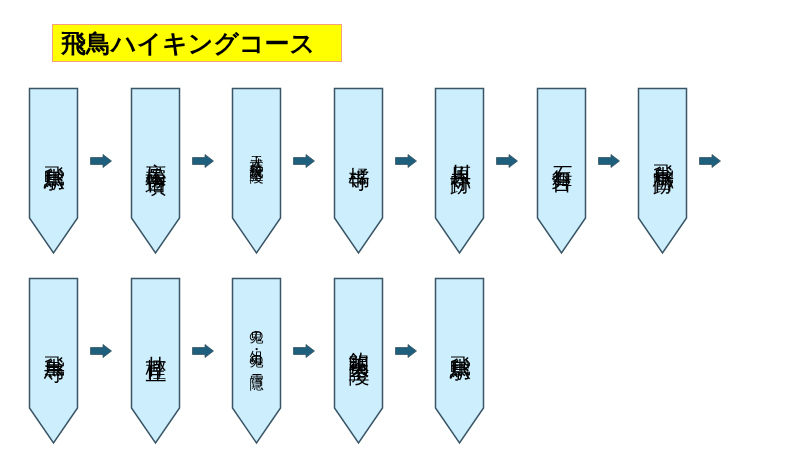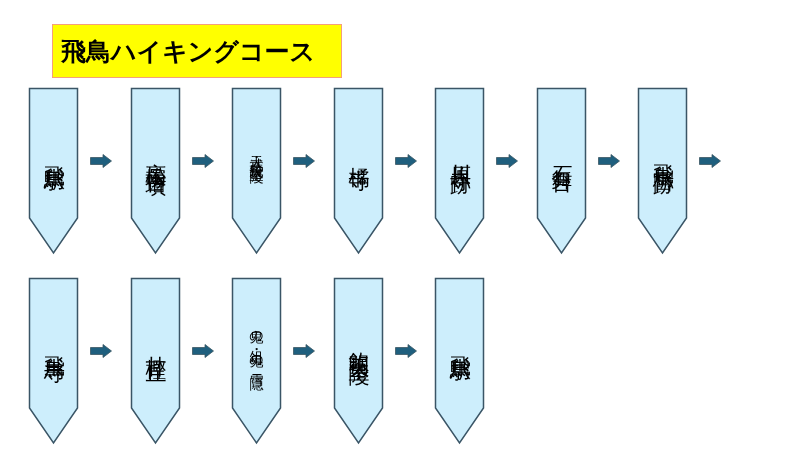--- a/index.html
+++ b/index.html
@@ -1,19 +1,19 @@
 <!DOCTYPE html>
 <html><head>
 <meta charset="utf-8">
 <style>
   html, body { margin: 0; padding: 0; background: #ffffff; }
   body { width: 800px; height: 450px; position: relative; overflow: hidden;
          font-family: "DejaVu Sans", sans-serif; }
   .title-box {
-    position: absolute; left: 52px; top: 24px; width: 290px; height: 54px;
+    position: absolute; left: 52px; top: 24px; width: 290px; height: 38px;
     background: #ffff00; border: 1px solid #f4a07a; box-sizing: border-box;
     display: flex; align-items: center; padding-left: 8px;
   }
   .title-text { font-size: 25px; font-weight: bold; color: #000; letter-spacing: 0px;
                 font-family: "DejaVu Sans", sans-serif; }
   .stop { position: absolute; width: 50px; }
   .stop svg { position: absolute; left: 0; top: 0; overflow: visible; }
   .label {
     position: absolute; left: 0; width: 50px;
     writing-mode: vertical-rl; text-orientation: upright;

